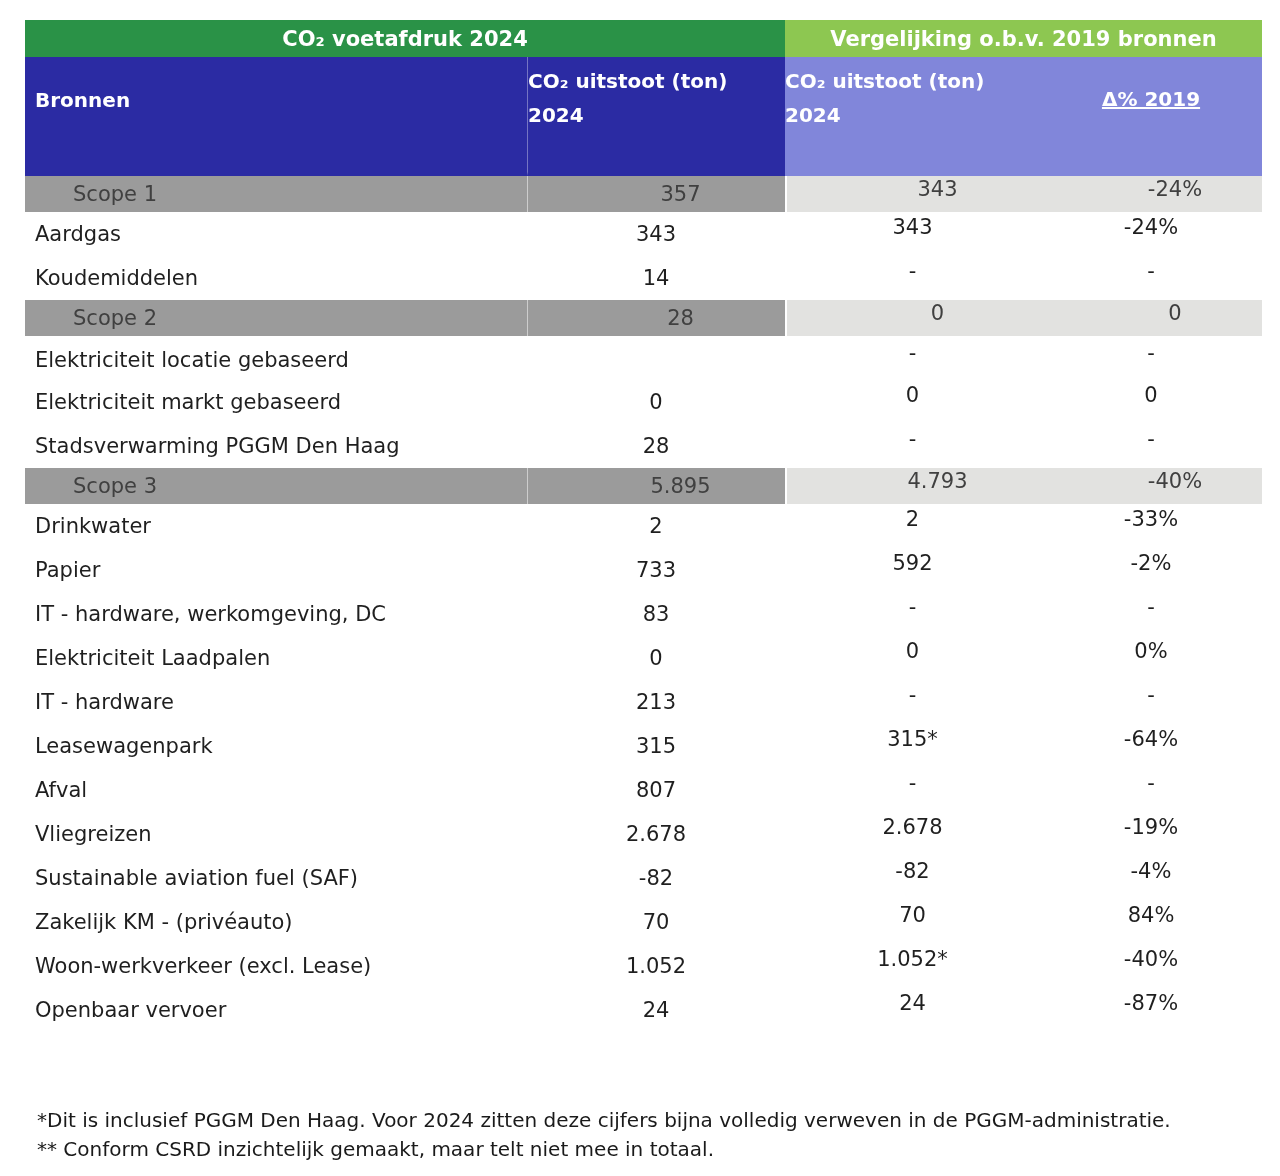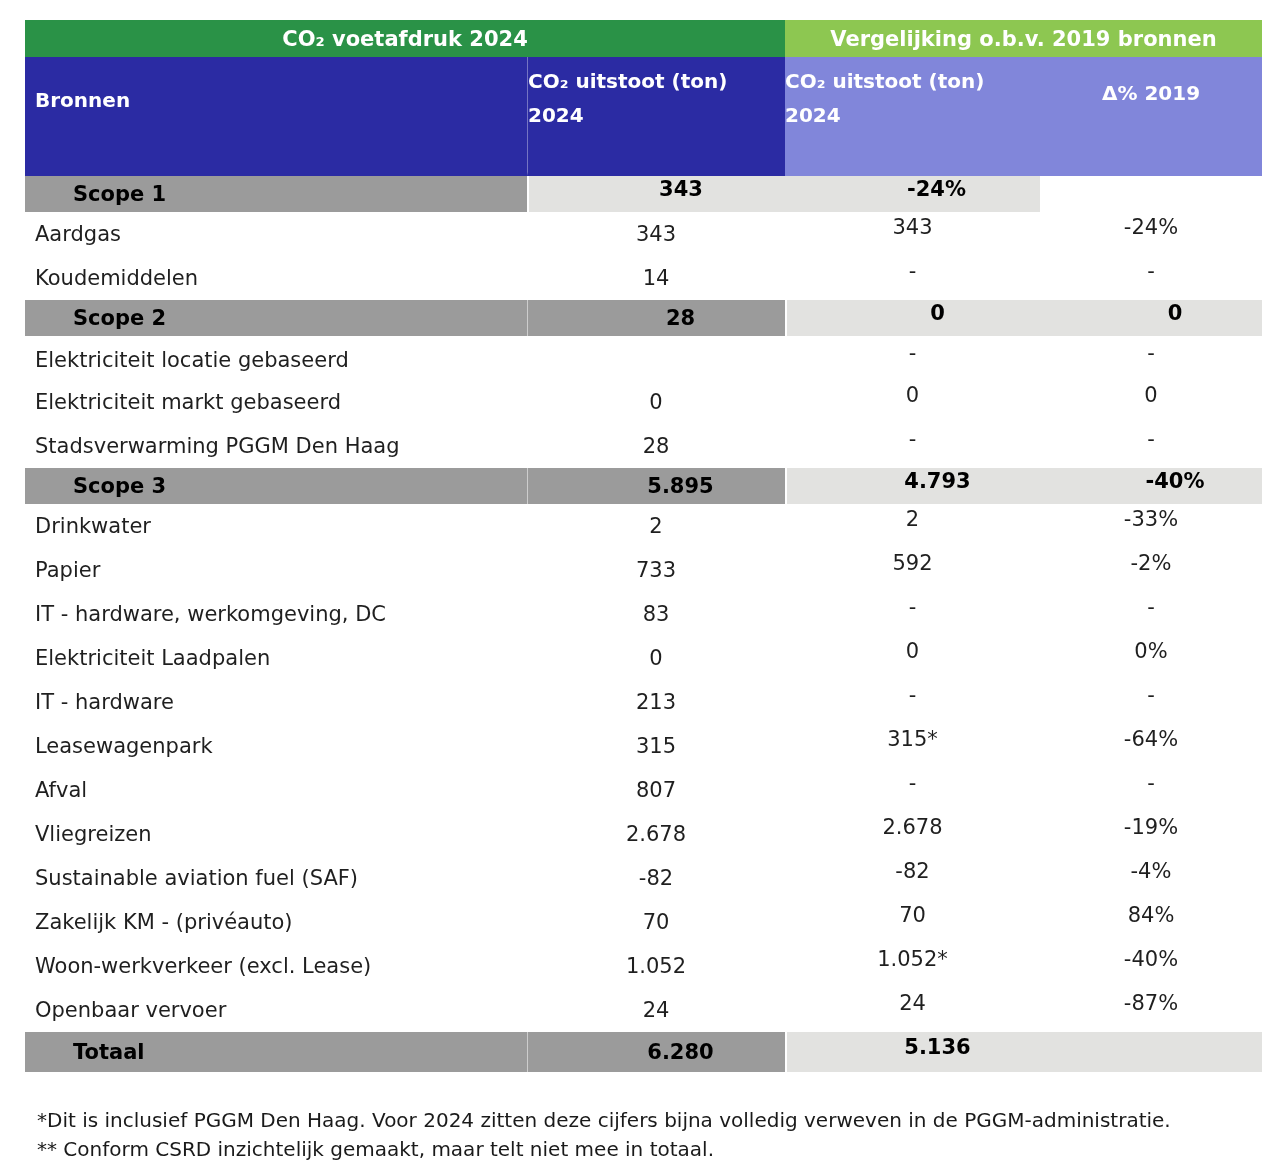--- a/index.html
+++ b/index.html
@@ -63,32 +63,32 @@
     border-bottom: 4px solid var(--c-navy);
   }
   .h3, .h4 { background: var(--c-purple); border-bottom: 4px solid var(--c-purple); }
   .h2, .h3 {
     flex-direction: column;
     justify-content: flex-start;
     align-items: center;
     padding-top: 7px;
     line-height: 34px;
   }
-  .h4 { justify-content: center; padding-top: 24px; }
+  .h4 { justify-content: center; padding-top: 30px; text-decoration: underline; }
   
   .body-row .cell { background: #ffffff; }
   .row-data  { height: 44px; }
   .row-scope { height: 36px; }
   .row-total { height: 40px; }
   .c-label { padding-left: 10px; }
   .c-num { justify-content: center; }
   
   .row-data .c3, .row-data .c4 { padding-bottom: 14px; }
   .row-scope .c3, .row-scope .c4, .row-total .c3 { padding-bottom: 10px; }
-  .row-scope .cell, .row-total .cell { font-weight: bold; color: #000000; padding-left: 48px; }
+  .row-scope .cell, .row-total .cell { font-weight: normal; color: #404040; padding-left: 48px; }
   .row-scope .c-label, .row-scope .c2,
   .row-total .c-label, .row-total .c2 { background: var(--c-gray-dark); }
   .row-scope .c3, .row-scope .c4,
   .row-total .c3, .row-total .c4 { background: var(--c-gray-light); }
   .row-scope .c2, .row-total .c2 { border-left: 1px solid rgba(255,255,255,0.5); }
   .row-scope .c3, .row-total .c3 { border-left: 2px solid #ffffff; }
   .muted { color: var(--c-muted); margin-top: 48px; }
   
   .footnotes {
     position: absolute;
@@ -120,20 +120,21 @@
       <div class="cell h3">
         <div>CO₂ uitstoot (ton)</div>
         <div>2024</div>
       </div>
       <div class="cell h4">Δ% 2019</div>
     </div>
 
     <div>
         <div class="trow body-row row-scope">
     <div class="cell c-label">Scope 1</div>
+    <div class="cell c-num c2">357</div>
     <div class="cell c-num c3">343</div>
     <div class="cell c-num c4">-24%</div>
   </div>
         <div class="trow body-row row-data">
     <div class="cell c-label">Aardgas</div>
     <div class="cell c-num c2">343</div>
     <div class="cell c-num c3">343</div>
     <div class="cell c-num c4">-24%</div>
   </div>
         <div class="trow body-row row-data">
@@ -237,26 +238,20 @@
     <div class="cell c-num c2">1.052</div>
     <div class="cell c-num c3">1.052*</div>
     <div class="cell c-num c4">-40%</div>
   </div>
         <div class="trow body-row row-data">
     <div class="cell c-label">Openbaar vervoer</div>
     <div class="cell c-num c2">24</div>
     <div class="cell c-num c3">24</div>
     <div class="cell c-num c4">-87%</div>
   </div>
-        <div class="trow body-row row-total">
-    <div class="cell c-label">Totaal</div>
-    <div class="cell c-num c2">6.280</div>
-    <div class="cell c-num c3">5.136</div>
-    <div class="cell c-num c4"></div>
-  </div>
       </div>
 
   </div>
 
   <div class="footnotes">
     <div>*Dit is inclusief PGGM Den Haag. Voor 2024 zitten deze cijfers bijna volledig verweven in de PGGM-administratie.</div>
     <div>** Conform CSRD inzichtelijk gemaakt, maar telt niet mee in totaal.</div>
   </div>
 
 </div>

